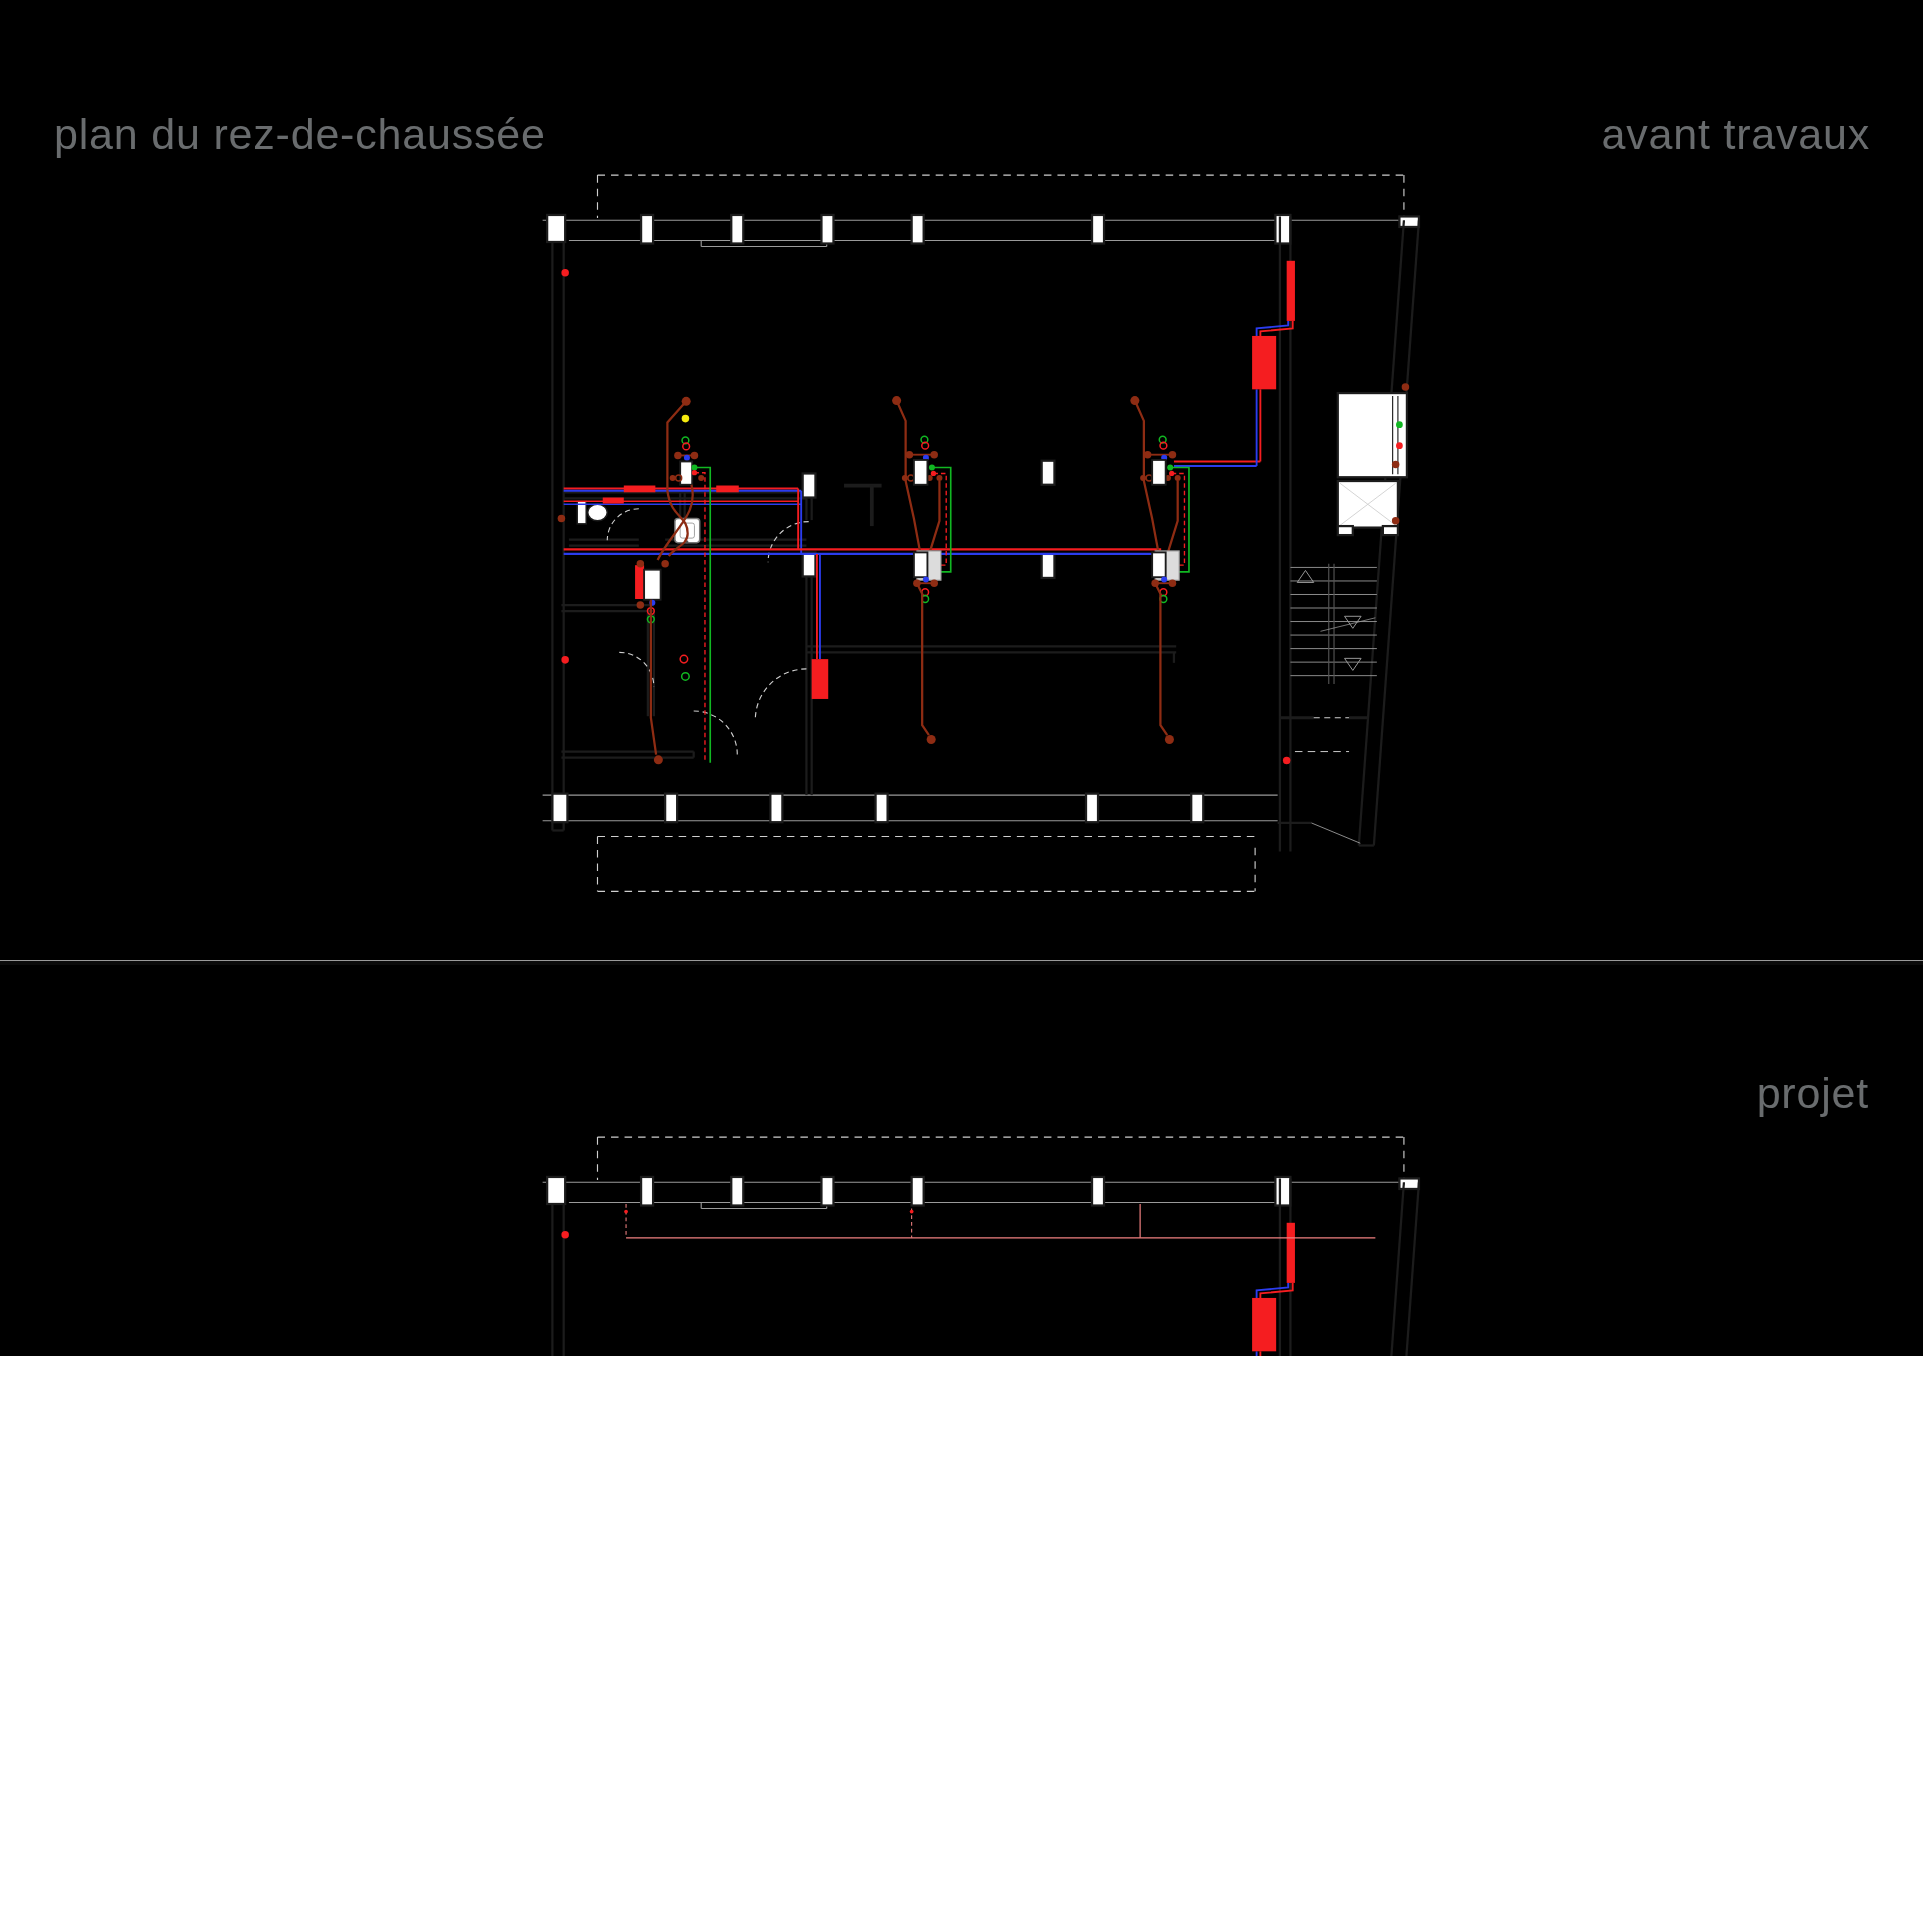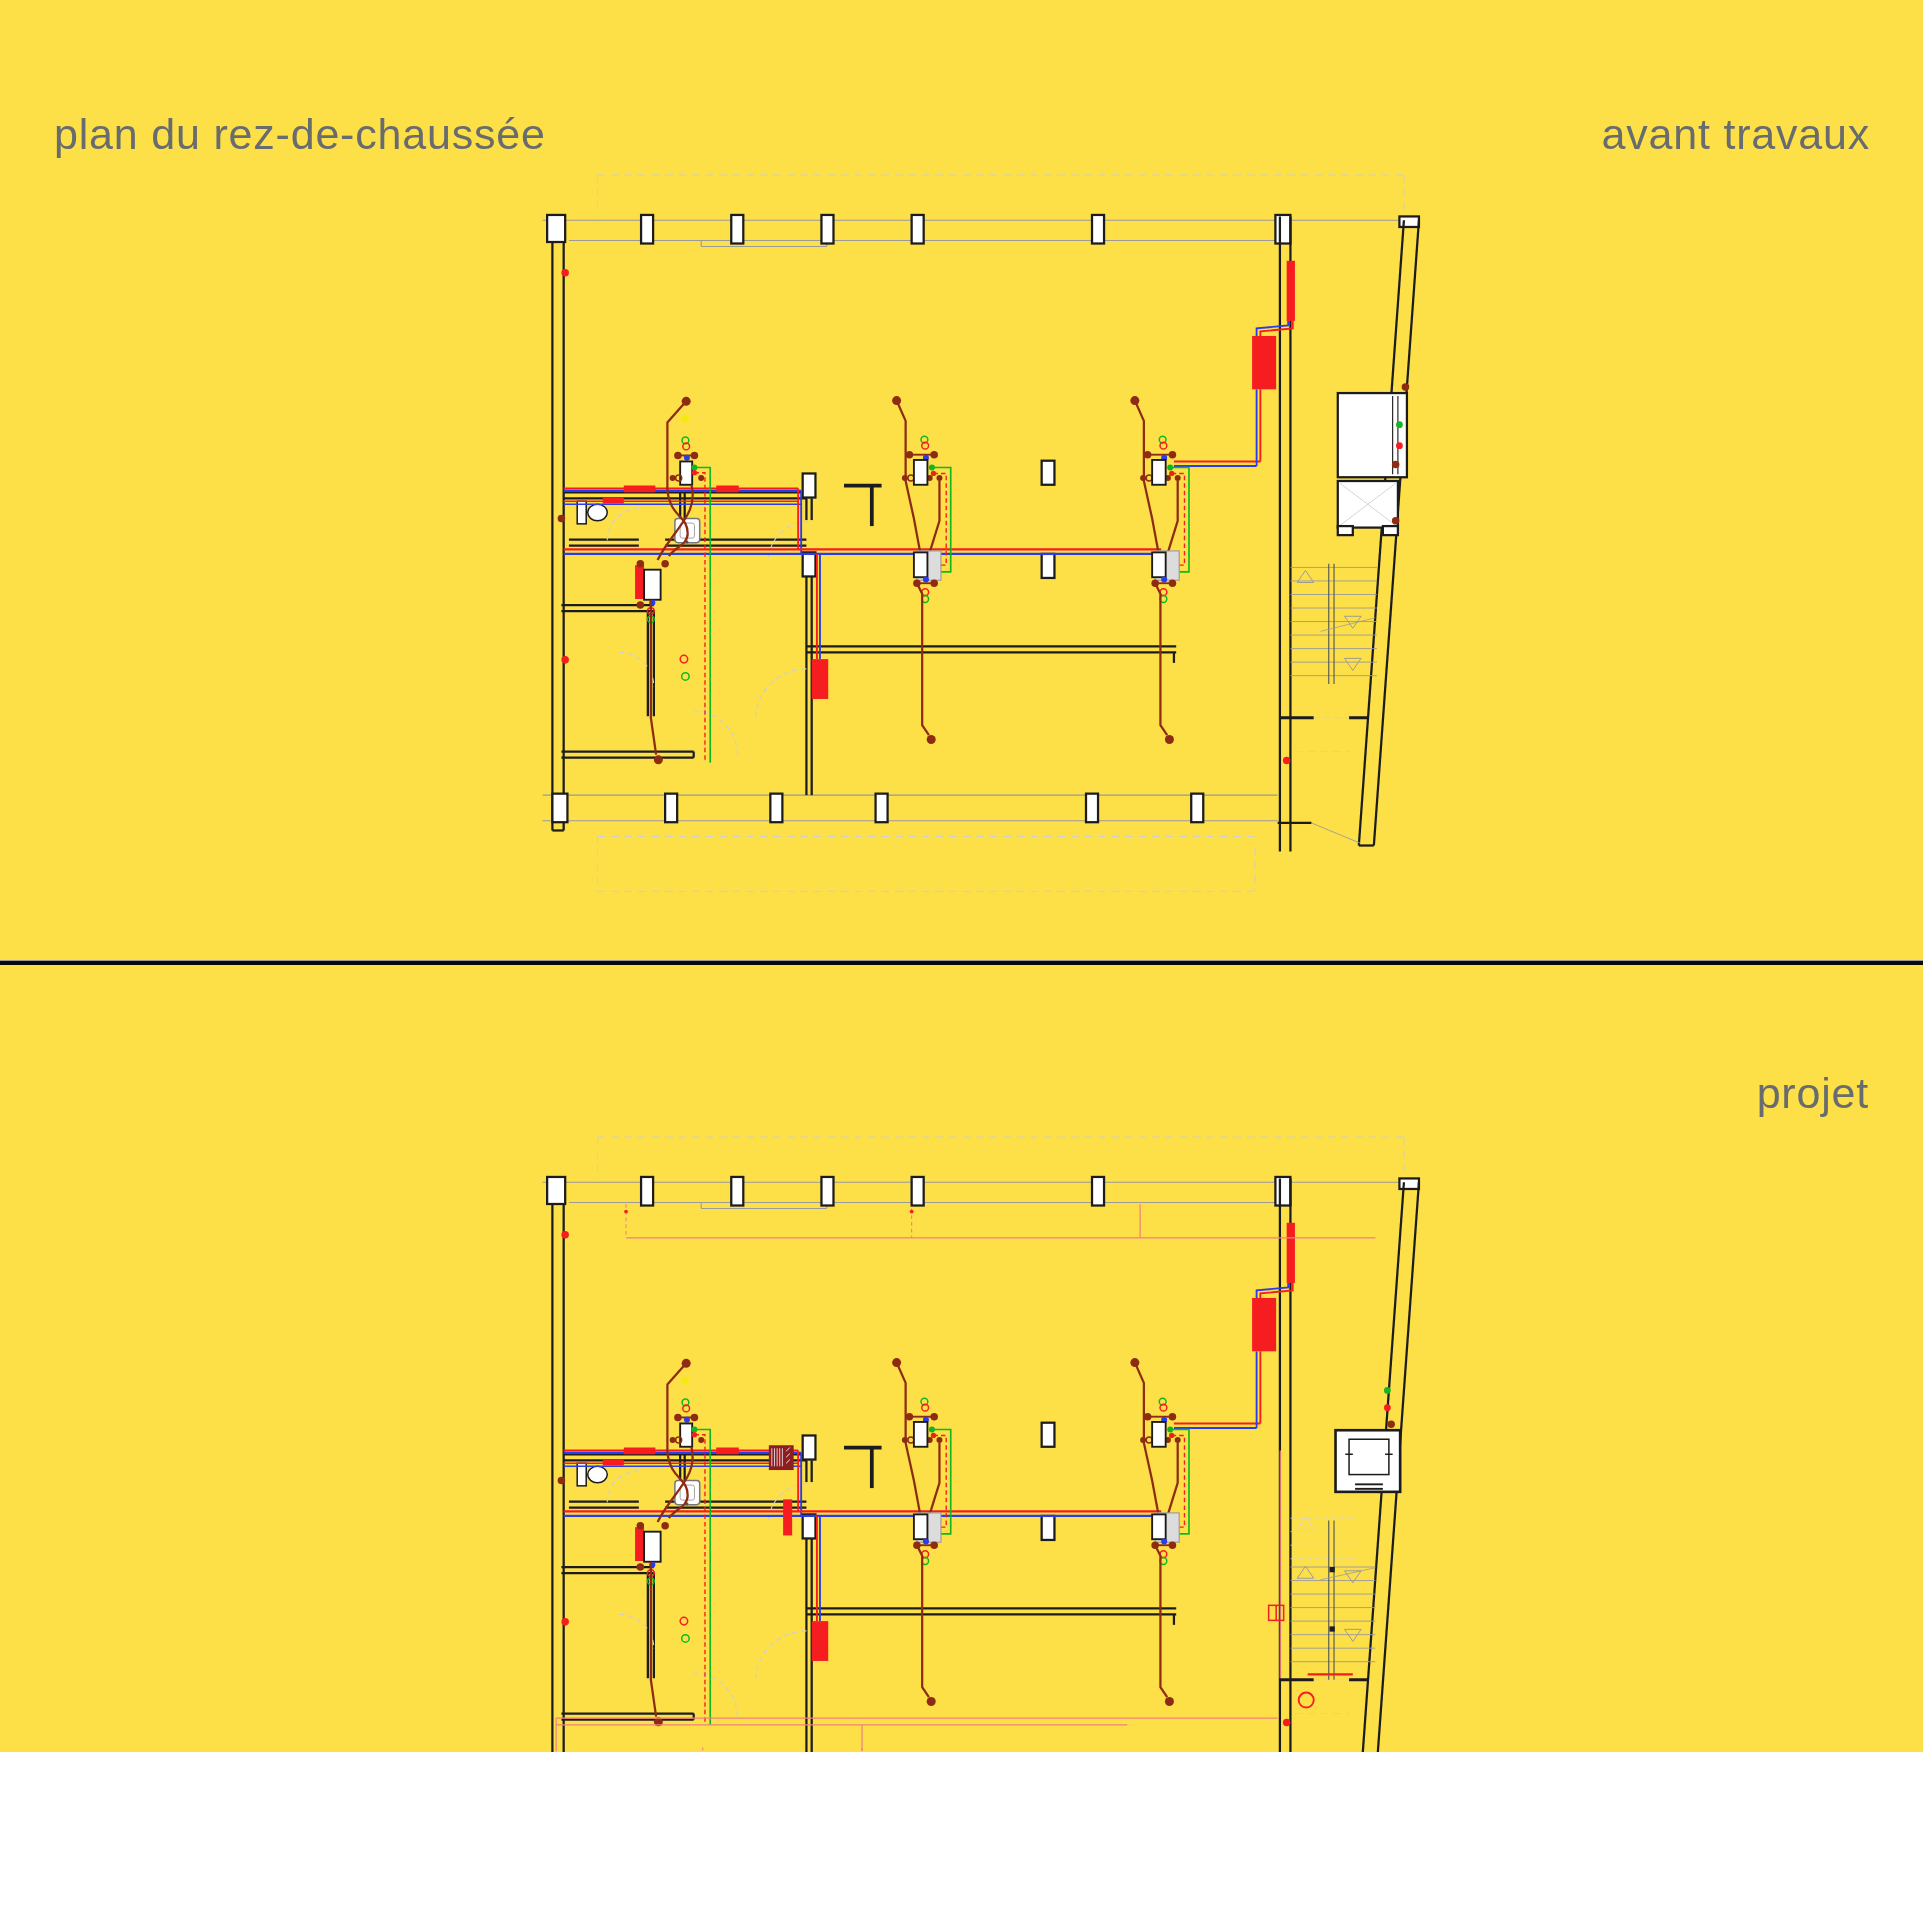--- a/index.html
+++ b/index.html
@@ -1,16 +1,16 @@
 <!DOCTYPE html>
 <html style="font-size:12px"><head>
 <meta charset="utf-8">
 <style>
   html,body{margin:0;padding:0;background:#fff;}
-  .page{position:relative;width:1924px;height:1752px;background:#fde047;overflow:hidden;
+  .page{position:relative;width:1924px;height:1356px;background:#000000;overflow:hidden;
         font-family:"Liberation Sans", sans-serif;}
   .cap{position:absolute;color:#696c6e;font-size:43px;letter-spacing:0.8px;font-weight:400;white-space:nowrap;}
   #plan-title{left:54px;top:110px;}
   #label-top{right:54px;top:110px;margin-left:21px;}
   #label-bottom{right:55px;top:1069px;text-align:center;}
   .divider{position:absolute;left:0;top:960px;width:1924px;height:3.8px;background:#0b0b0b;border-top:0.8px solid #9a9a9a;}
   svg{position:absolute;left:0;top:0;}
 </style>
 </head>
 <body>

